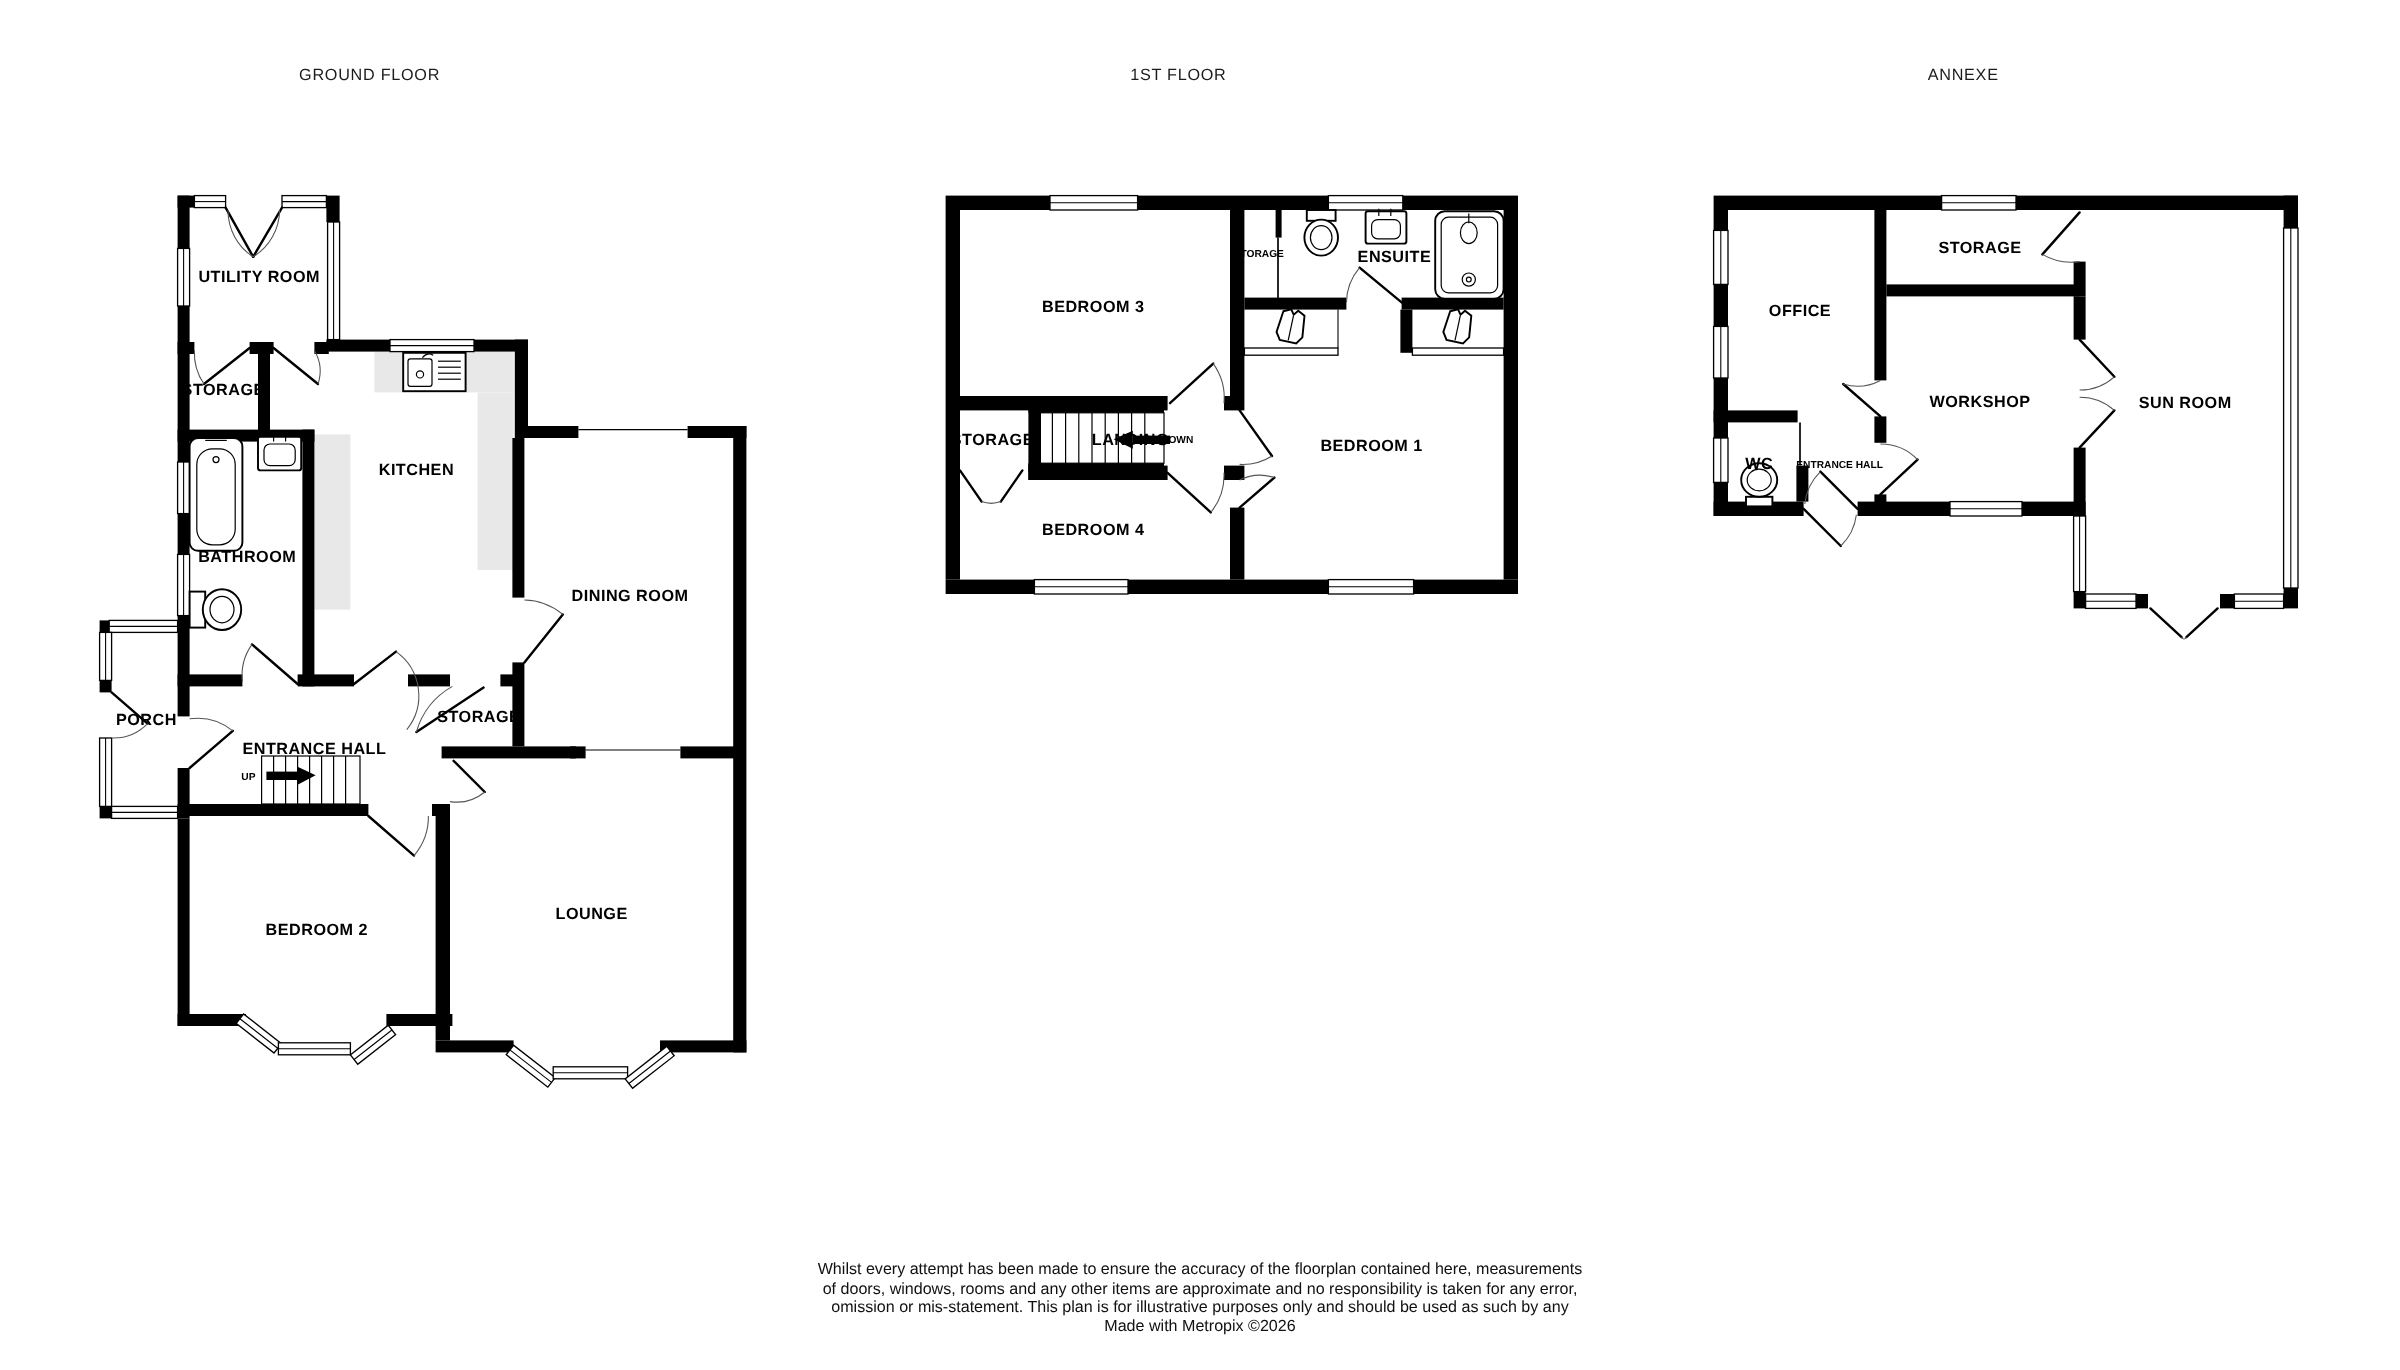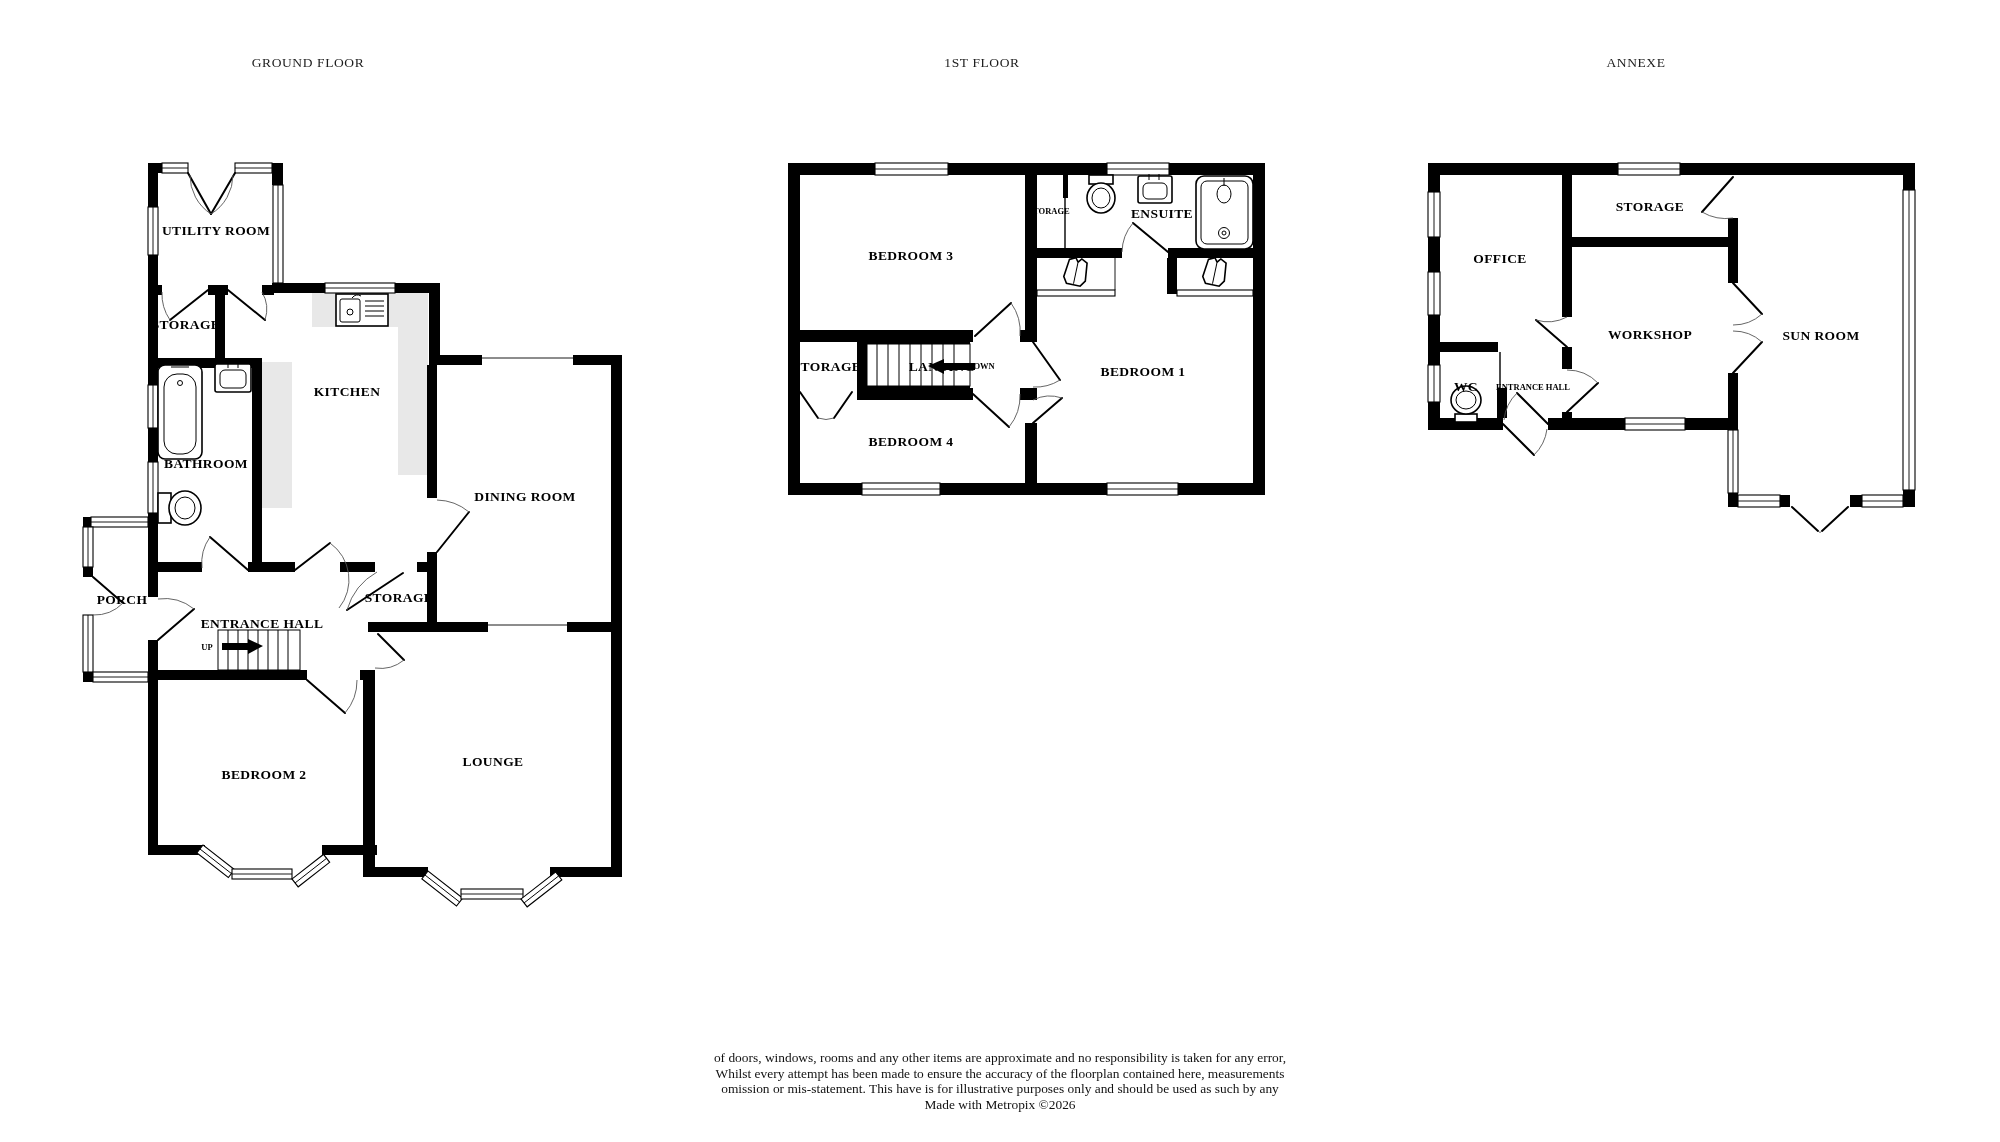--- a/index.html
+++ b/index.html
@@ -1,17 +1,17 @@
 <!DOCTYPE html>
 <html><head>
 <meta charset="utf-8">
 <style>
   html,body{margin:0;padding:0;background:#fff;}
   .canvas{position:relative;width:2000px;height:1142px;background:#fff;overflow:hidden;
-          font-family:Liberation Serif, serif;}
+          font-family:Liberation Sans, sans-serif;}
   svg{position:absolute;left:0;top:0;}
   .wall{fill:#000;}
   .win{fill:#fff;stroke:#000;stroke-width:1.1;}
   .winline{stroke:#000;stroke-width:0.9;fill:none;}
   .thin{stroke:#000;stroke-width:1.4;fill:none;}
   .door{stroke:#000;stroke-width:2;fill:none;stroke-linecap:round;}
   .arc{stroke:#555;stroke-width:0.9;fill:none;}
   .fix{fill:#fff;stroke:#000;stroke-width:1.6;}
   .fixthin{fill:none;stroke:#000;stroke-width:1;}
   .counter{fill:#e8e8e8;}
@@ -415,18 +415,18 @@
       <text class="rlabel" x="1650" y="211">STORAGE</text>
       <text class="rlabel" x="1650" y="339">WORKSHOP</text>
       <text class="rlabel" x="1821" y="340">SUN ROOM</text>
       <text class="rlabel" x="1466" y="391">WC</text>
       <text class="slabel" x="1533" y="390">ENTRANCE HALL</text>
     </g>
   </g>
 </svg>
 
   <div class="disclaimer">
+    <div>Whilst every attempt has been made to ensure the accuracy of the floorplan contained here, measurements</div>
     <div>of doors, windows, rooms and any other items are approximate and no responsibility is taken for any error,</div>
-    <div>Whilst every attempt has been made to ensure the accuracy of the floorplan contained here, measurements</div>
-    <div>omission or mis-statement. This have is for illustrative purposes only and should be used as such by any</div>
+    <div>omission or mis-statement. This plan is for illustrative purposes only and should be used as such by any</div>
     <div>Made with Metropix ©2026</div>
   </div>
 </div>
 
 </body></html>

